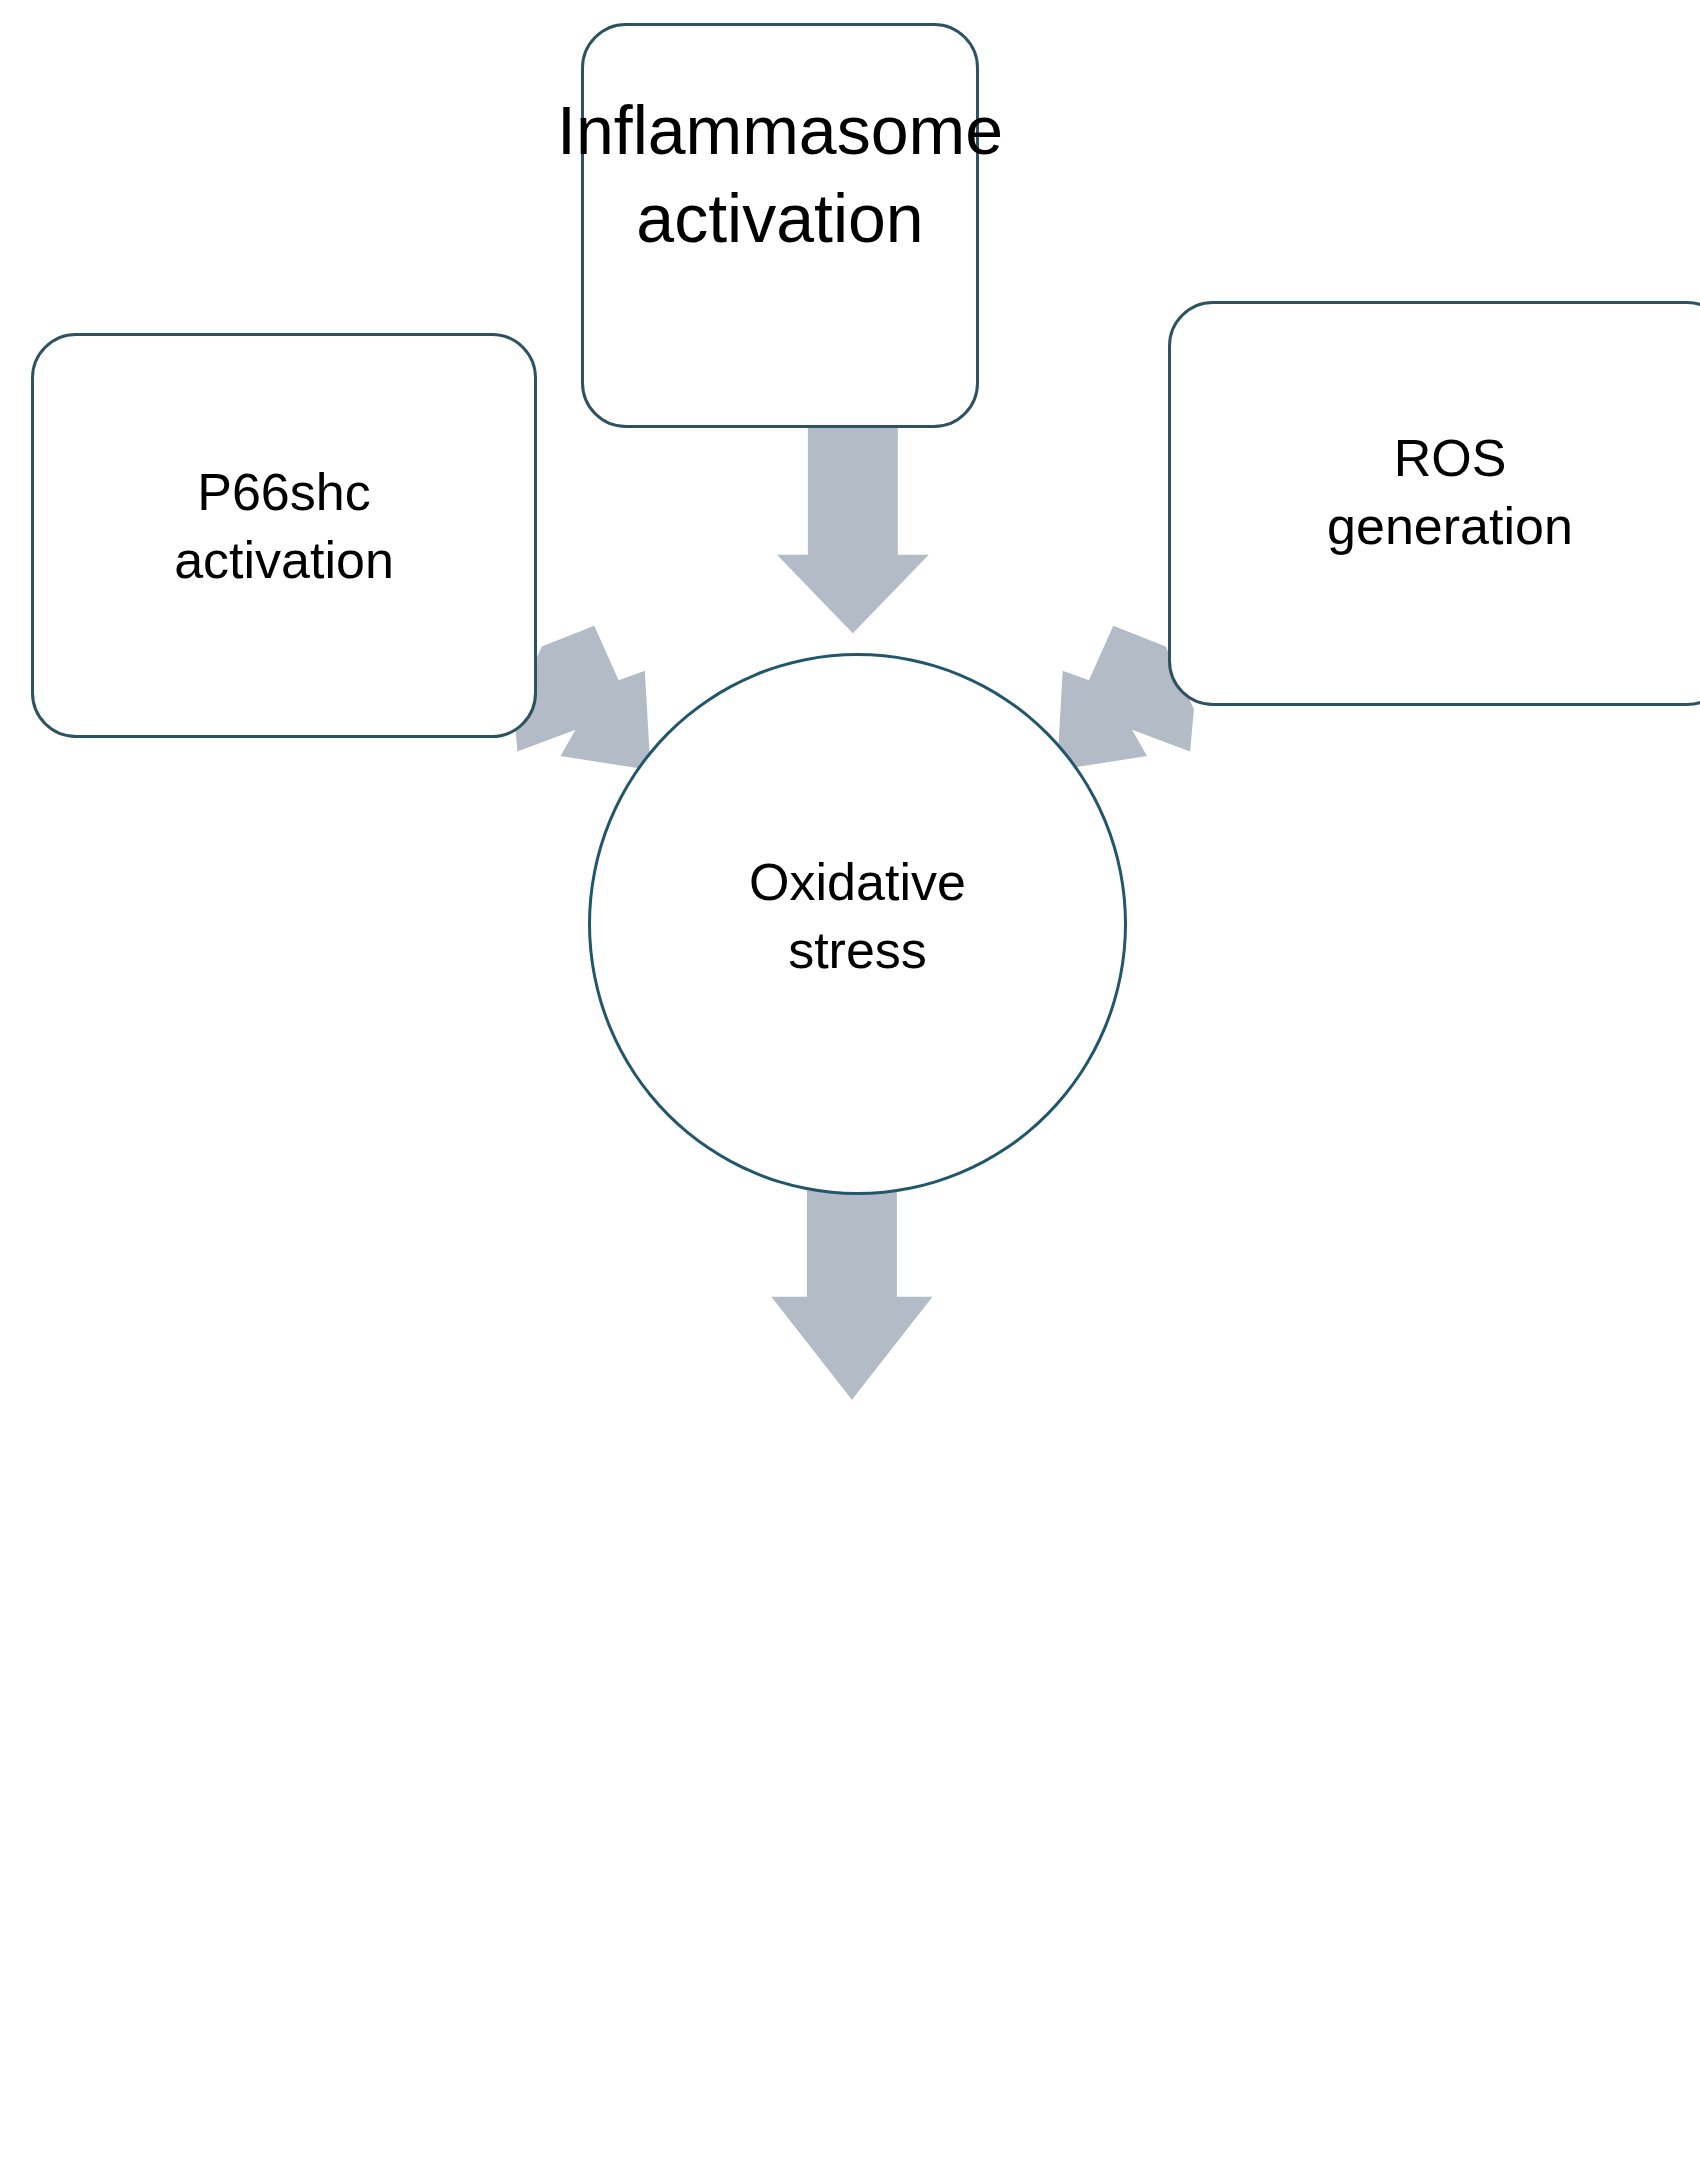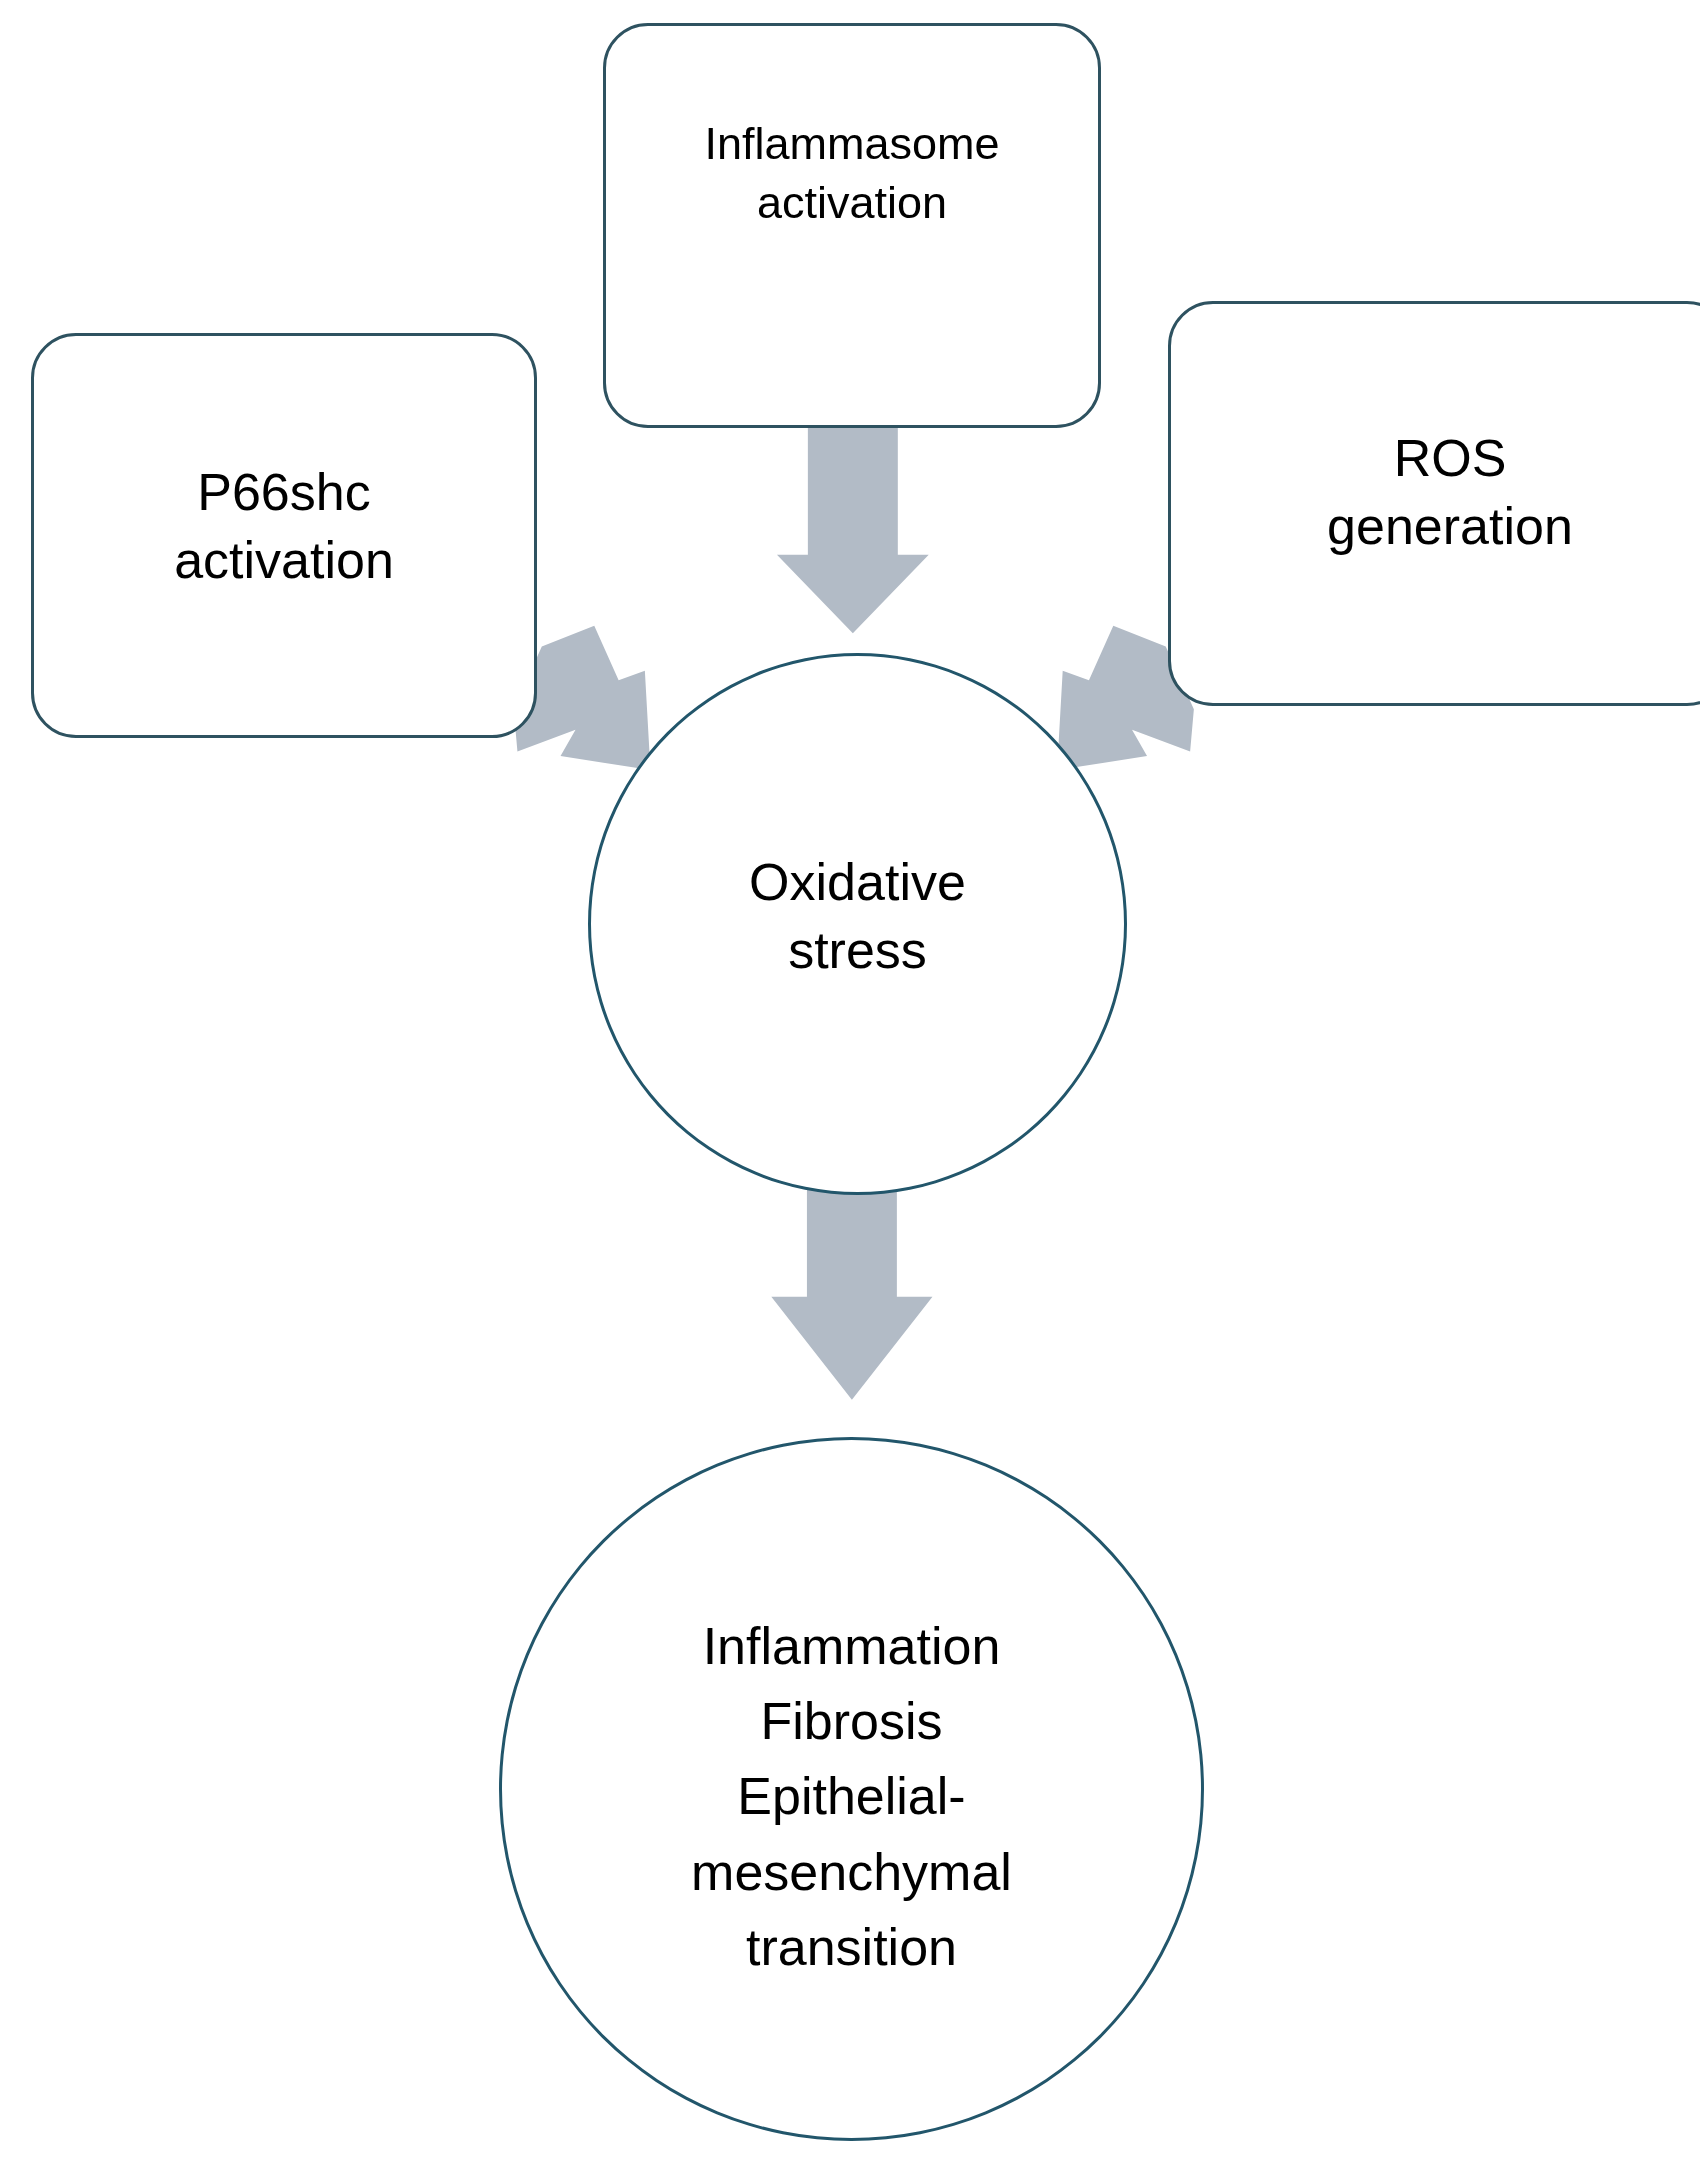--- a/index.html
+++ b/index.html
@@ -34,21 +34,21 @@
     border-radius: 50%;
   }
   .node-label {
     display: block;
     line-height: 1.30;
     white-space: pre-line;
     letter-spacing: 0px;
   }
 
   
-  #node-inflammasome { left: 603px;  top: 23.4px;   width: 498px; height: 405px; font-size: 45px; }
+  #node-inflammasome { left: 581px;  top: 23.4px;   width: 398px; height: 405px; font-size: 68px; }
   #node-p66shc       { left: 31px;   top: 333px;  width: 506px; height: 405px; font-size: 52px; justify-content: center; }
   #node-ros          { left: 1168px; top: 301px;  width: 564px; height: 405px; font-size: 52px; }
   #node-oxidative    { left: 588px;  top: 653px;  width: 539px; height: 542px; font-size: 52px; }
   #node-outcomes     { left: 499px;  top: 1437px; width: 705px; height: 704px; font-size: 52px; }
 
   #node-inflammasome .node-label { transform: translateY(-52px); }
   #node-p66shc .node-label       { transform: translateY(-9.4px); }
   #node-ros .node-label          { transform: translateY(-11.2px); }
   #node-oxidative .node-label    { transform: translateY(-7.5px); }
   #node-outcomes .node-label     { transform: translateY(7.5px); line-height: 1.45; }
@@ -91,22 +91,15 @@
   <div class="node box" id="node-ros">
     <span class="node-label">ROS
 generation</span>
   </div>
 
   <div class="node circle" id="node-oxidative">
     <span class="node-label">Oxidative
 stress</span>
   </div>
 
-  <div class="node circle" id="node-outcomes">
-    <span class="node-label">Inflammation
-Fibrosis
-Epithelial-
-mesenchymal
-transition</span>
-  </div>
 
 </div>
 
 
 </body></html>

